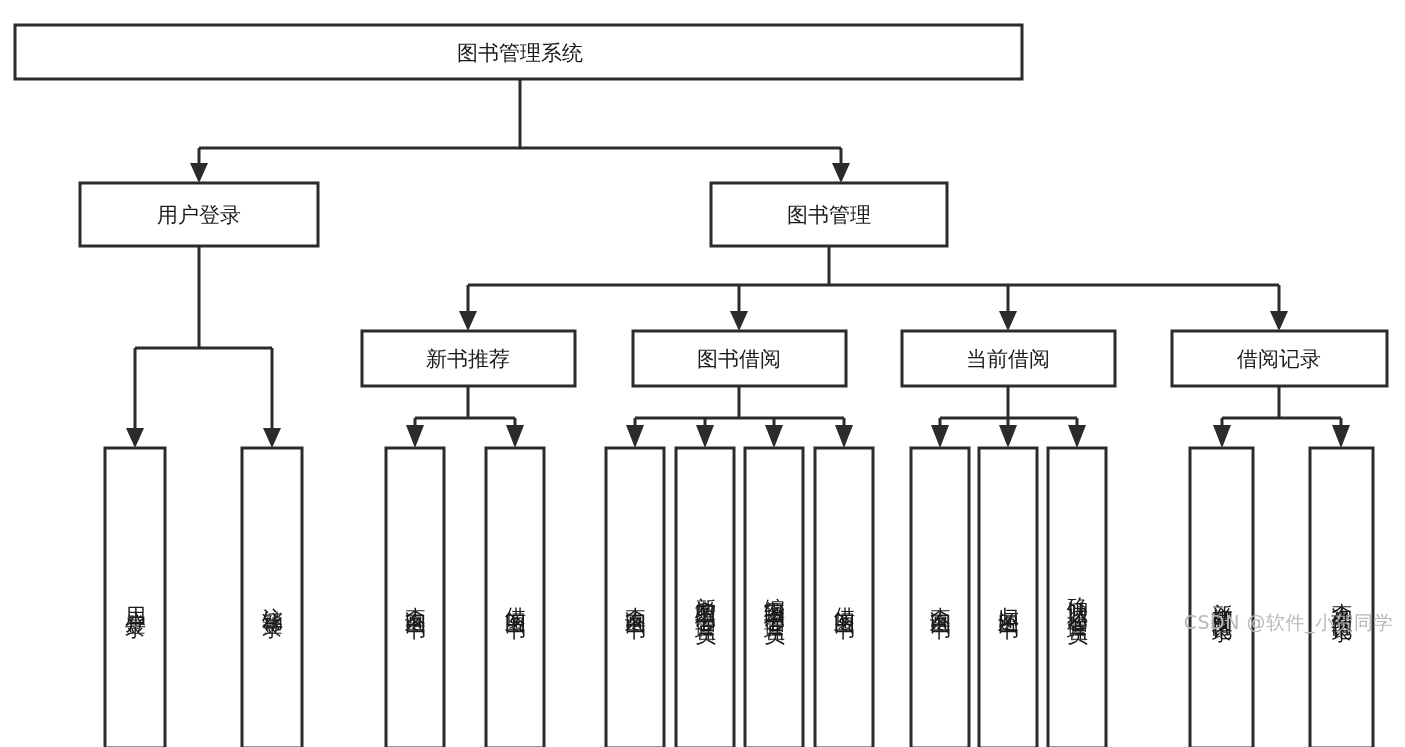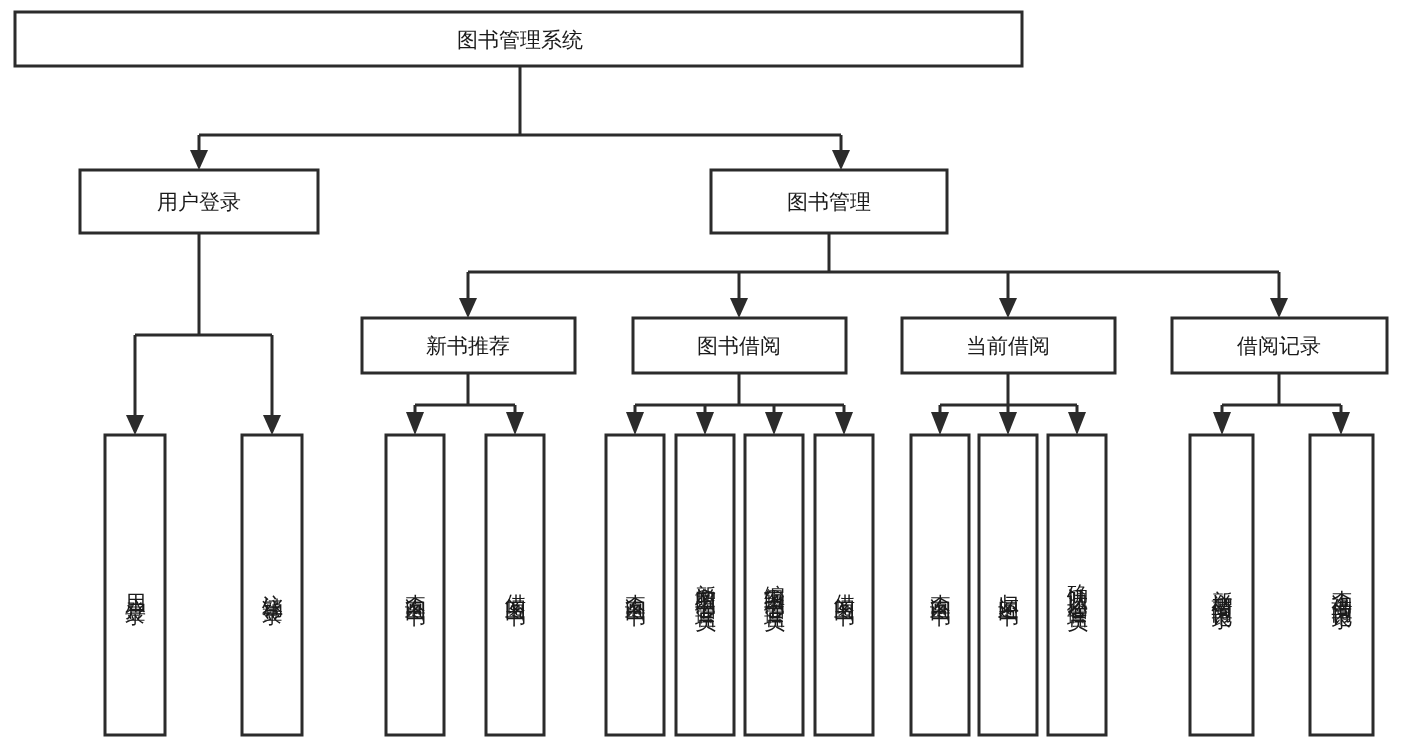--- a/index.html
+++ b/index.html
@@ -11,20 +11,21 @@
     width: 1405px;
     height: 747px;
     overflow: hidden;
     font-family: "DejaVu Sans", "Liberation Sans", sans-serif;
   }
   #diagram-root {
     position: relative;
     width: 1405px;
     height: 627px;
     background: #ffffff;
+    margin-top: 13px;
   }
   svg.tree-canvas {
     position: absolute;
     top: 0;
     left: 0;
     width: 1405px;
     height: 747px;
     display: block;
   }
   .node-box {
@@ -200,13 +201,14 @@
   <div class="node-label-v" style="left:745px; top:435px; width:58px; height:300px;">编辑图书（管理员）</div>
   <div class="node-label-v" style="left:815px; top:435px; width:58px; height:300px;">借阅图书</div>
 
   <div class="node-label-v" style="left:911px; top:435px; width:58px; height:300px;">查询图书</div>
   <div class="node-label-v" style="left:979px; top:435px; width:58px; height:300px;">归还图书</div>
   <div class="node-label-v" style="left:1048px; top:435px; width:58px; height:300px;">确认归还（管理员）</div>
 
   <div class="node-label-v" style="left:1190px; top:435px; width:63px; height:300px;">新增借阅记录</div>
   <div class="node-label-v" style="left:1310px; top:435px; width:63px; height:300px;">查询借阅记录</div>
 
+  <div class="watermark">CSDN @软件_小贺同学</div>
 </div>
 
 </body></html>

